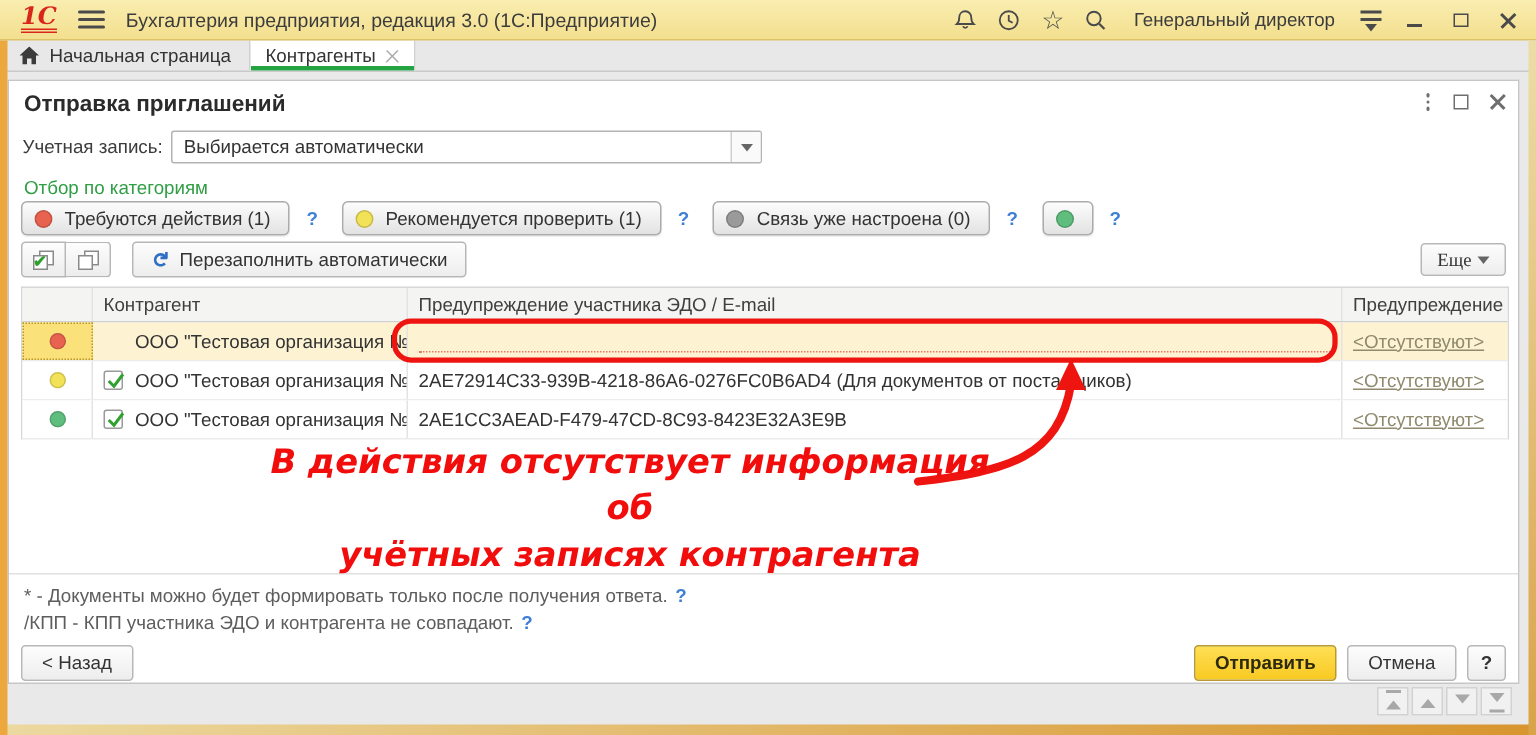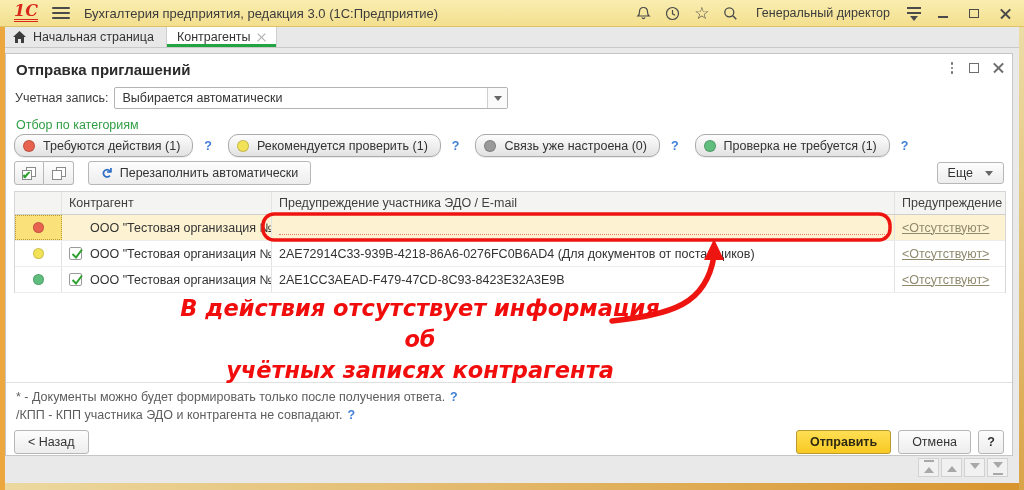--- a/index.html
+++ b/index.html
@@ -60,41 +60,41 @@
   .account-row { position:absolute; top:33px; left:9px; display:flex; align-items:center; }
   .account-label { font-size:12.5px; color:#3c3c3c; margin-right:6px;}
   .combo { width:394px; height:22px; border:1px solid #b3b3b3; border-radius:2px; display:flex; align-items:center; background:#fff;}
   .combo-text { flex:1; font-size:12.5px; color:#333; padding:0 7px;}
   .combo-btn { width:20px; height:100%; border-left:1px solid #cfcfcf; display:flex; align-items:center; justify-content:center; cursor:pointer; background:#fafafa;}
   .caret-down { border:4px solid transparent; border-top:5px solid #666; margin-top:4px;}
 
   .filters-label { position:absolute; top:64px; left:10px; font-size:12.5px; color:#2f9e44;}
   .filter-row { position:absolute; top:80px; left:8px; display:flex; align-items:center;}
   .fbtn { height:23px; display:flex; align-items:center; gap:8px; padding:0 12px 0 8px;
-    border:1px solid #ababab; border-radius:10px; background:linear-gradient(#fdfdfd,#e2e2e2);
+    border:1px solid #ababab; border-radius:4px; background:linear-gradient(#fdfdfd,#e2e2e2);
     font-size:12.5px; color:#333; cursor:pointer; box-shadow:0 1px 1px rgba(0,0,0,.08);}
   .dot { width:12px; height:12px; border-radius:50%; border:1px solid rgba(0,0,0,.18);}
   .help { color:#3f7fd6; font-weight:bold; font-size:12.5px; margin:0 16px 0 11px; cursor:pointer;}
   .help:last-child { margin-right:0;}
 
   .toolbar { position:absolute; top:107px; left:8px; right:8px; display:flex; align-items:center;}
   .tool-ic-btn { width:30px; height:24px; border:1px solid #b7b7b7; background:linear-gradient(#fdfdfd,#ededed);
     display:flex; align-items:center; justify-content:center; cursor:pointer;}
   .tool-ic-btn:first-child { border-radius:3px 0 0 3px;}
   .tool-ic-btn + .tool-ic-btn { border-left:none; border-radius:0 3px 3px 0;}
   .sheets { position:relative; width:14px; height:13px;}
   .sheets i { position:absolute; width:10px; height:10px; background:#fff; border:1px solid #8a8a8a;}
   .sheets i:nth-child(1){ right:0; top:0;}
   .sheets i:nth-child(2){ left:0; bottom:0;}
   .sheets .chk { position:absolute; left:0; bottom:-1px; color:#2fa12f; font-size:11px; font-weight:bold; line-height:11px; z-index:2;}
   .refill-btn { height:24px; margin-left:14px; display:flex; align-items:center; gap:7px; padding:0 12px;
     border:1px solid #b7b7b7; border-radius:3px; background:linear-gradient(#fdfdfd,#ededed); font-size:12.5px; color:#333; cursor:pointer;}
   .icon-refresh::before { content:"↻"; color:#2f6fc4; font-weight:bold; font-size:14px; display:inline-block; transform:rotate(90deg);}
-  .more-btn { margin-left:auto; height:22px; display:flex; align-items:center; gap:12px; padding:0 10px;
-    border:1px solid #b7b7b7; border-radius:3px; background:linear-gradient(#fdfdfd,#ededed); font-size:12.5px; color:#333; cursor:pointer;}
+  .more-btn { margin-left:auto; height:22px; display:flex; align-items:center; gap:4px; padding:0 10px;
+    border:1px solid #b7b7b7; border-radius:3px; background:linear-gradient(#fdfdfd,#ededed); font-size:12.5px; color:#333; cursor:pointer;font-family:Liberation Serif, serif;}
 
   
   .grid { position:absolute; top:137px; left:8px; width:992px; font-size:12.5px; color:#333;
     border-top:1px solid #d6d6d6; border-left:1px solid #d6d6d6; border-right:1px solid #d6d6d6;}
   .g-row { display:grid; grid-template-columns:47px 210px 623px 1fr; }
   .g-head { background:#f4f4f2; color:#3f3f3f; border-bottom:1px solid #cfcfcf;}
   .g-head .g-cell { height:22px; }
   .g-cell { display:flex; align-items:center; padding:0 7px; border-right:1px solid #e3e3e3; height:25px; overflow:hidden; white-space:nowrap;}
   .g-cell:last-child { border-right:none;}
   .g-body .g-row { border-bottom:1px solid #ececec; cursor:pointer; background:#fff;}
@@ -235,21 +235,20 @@
         <span>Рекомендуется проверить (1)</span>
       </button>
       <span class="help">?</span>
       <button class="fbtn">
         <span class="dot" style="background-color: rgb(154, 154, 154);"></span>
         <span>Связь уже настроена (0)</span>
       </button>
       <span class="help">?</span>
       <button class="fbtn">
         <span class="dot" style="background-color: rgb(95, 189, 125);"></span>
-        <span>Проверка не требуется (1)</span>
       </button>
       <span class="help">?</span>
     </div>
 
     <div class="toolbar">
       <button class="tool-ic-btn">
         <span class="sheets">
             <i></i>
             <i></i>
             <span class="chk">✔</span>

